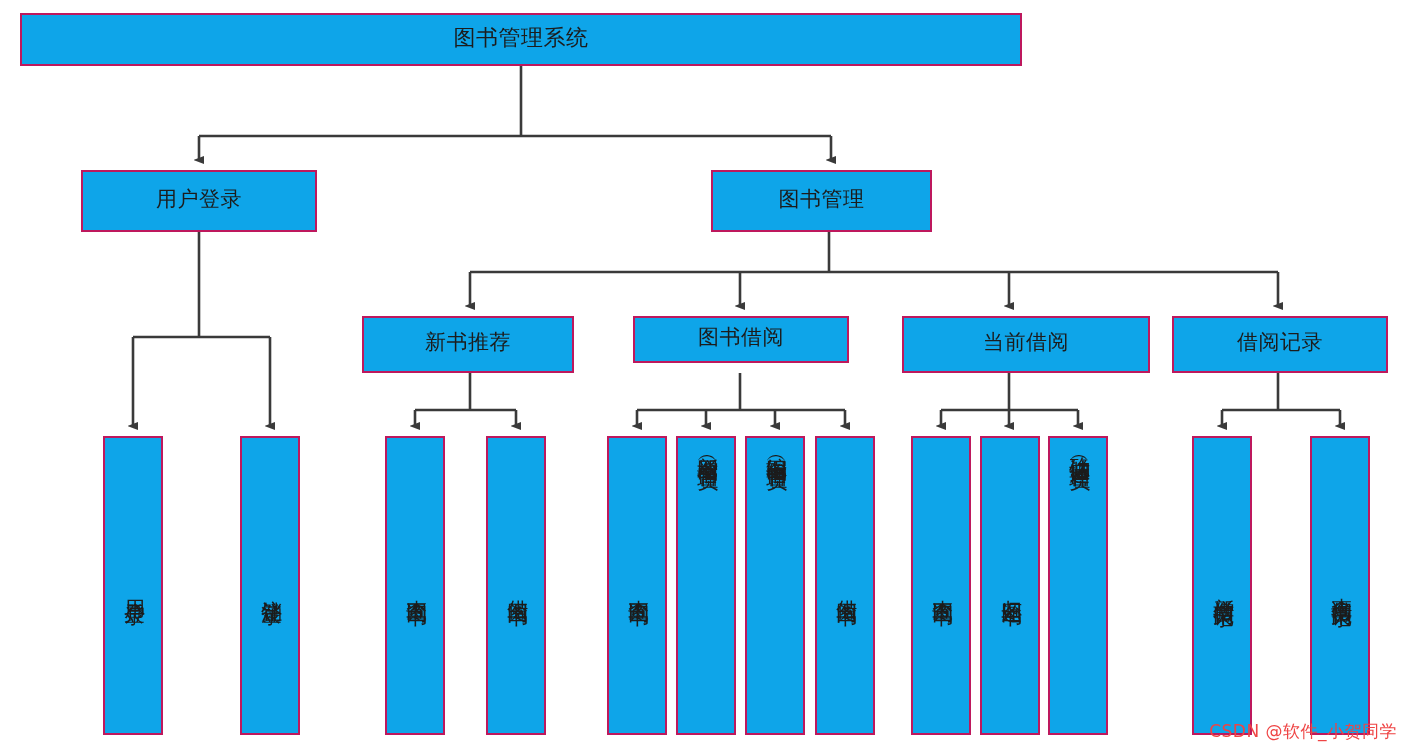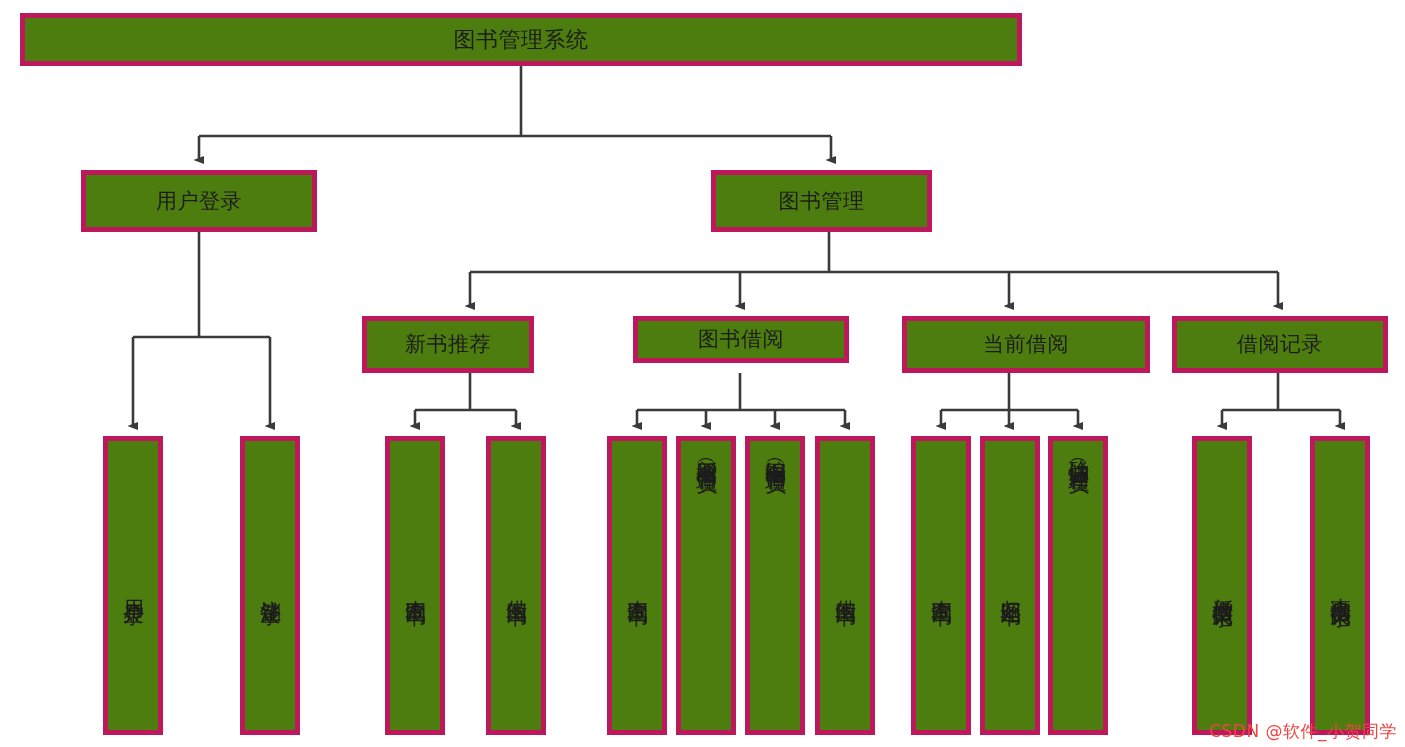--- a/index.html
+++ b/index.html
@@ -17,26 +17,27 @@
   }
   svg#edges{
     position:absolute;
     left:0; top:0;
     width:1405px; height:747px;
     pointer-events:none;
   }
   .node{
     position:absolute;
     box-sizing:border-box;
-    background:#4d7c0f;
-    border:5px solid #be185d;
+    background:#0ea5e9;
+    border:2px solid #be185d;
     display:flex;
     align-items:center;
     justify-content:center;
     z-index:2;
+    font-family:Liberation Mono, monospace;
   }
   .node .lbl{
     font-size:21px;
     line-height:1.18;
     letter-spacing:0.5px;
     color:#1c1c1c;
     white-space:nowrap;
   }
   .node.root .lbl{font-size:22px;}
   .node.leaf{
@@ -128,21 +129,21 @@
     <span class="lbl">图书管理系统</span>
   </div>
 
   <div class="node" style="left:81px; top:170px; width:236px; height:62px;">
     <span class="lbl">用户登录</span>
   </div>
   <div class="node" style="left:711px; top:170px; width:221px; height:62px;">
     <span class="lbl">图书管理</span>
   </div>
 
-  <div class="node" style="left:362px; top:316px; width:172px; height:57px;">
+  <div class="node" style="left:362px; top:316px; width:212px; height:57px;">
     <span class="lbl">新书推荐</span>
   </div>
   <div class="node" style="left:633px; top:316px; width:216px; height:47px;">
     <span class="lbl">图书借阅</span>
   </div>
   <div class="node" style="left:902px; top:316px; width:248px; height:57px;">
     <span class="lbl">当前借阅</span>
   </div>
   <div class="node" style="left:1172px; top:316px; width:216px; height:57px;">
     <span class="lbl">借阅记录</span>

